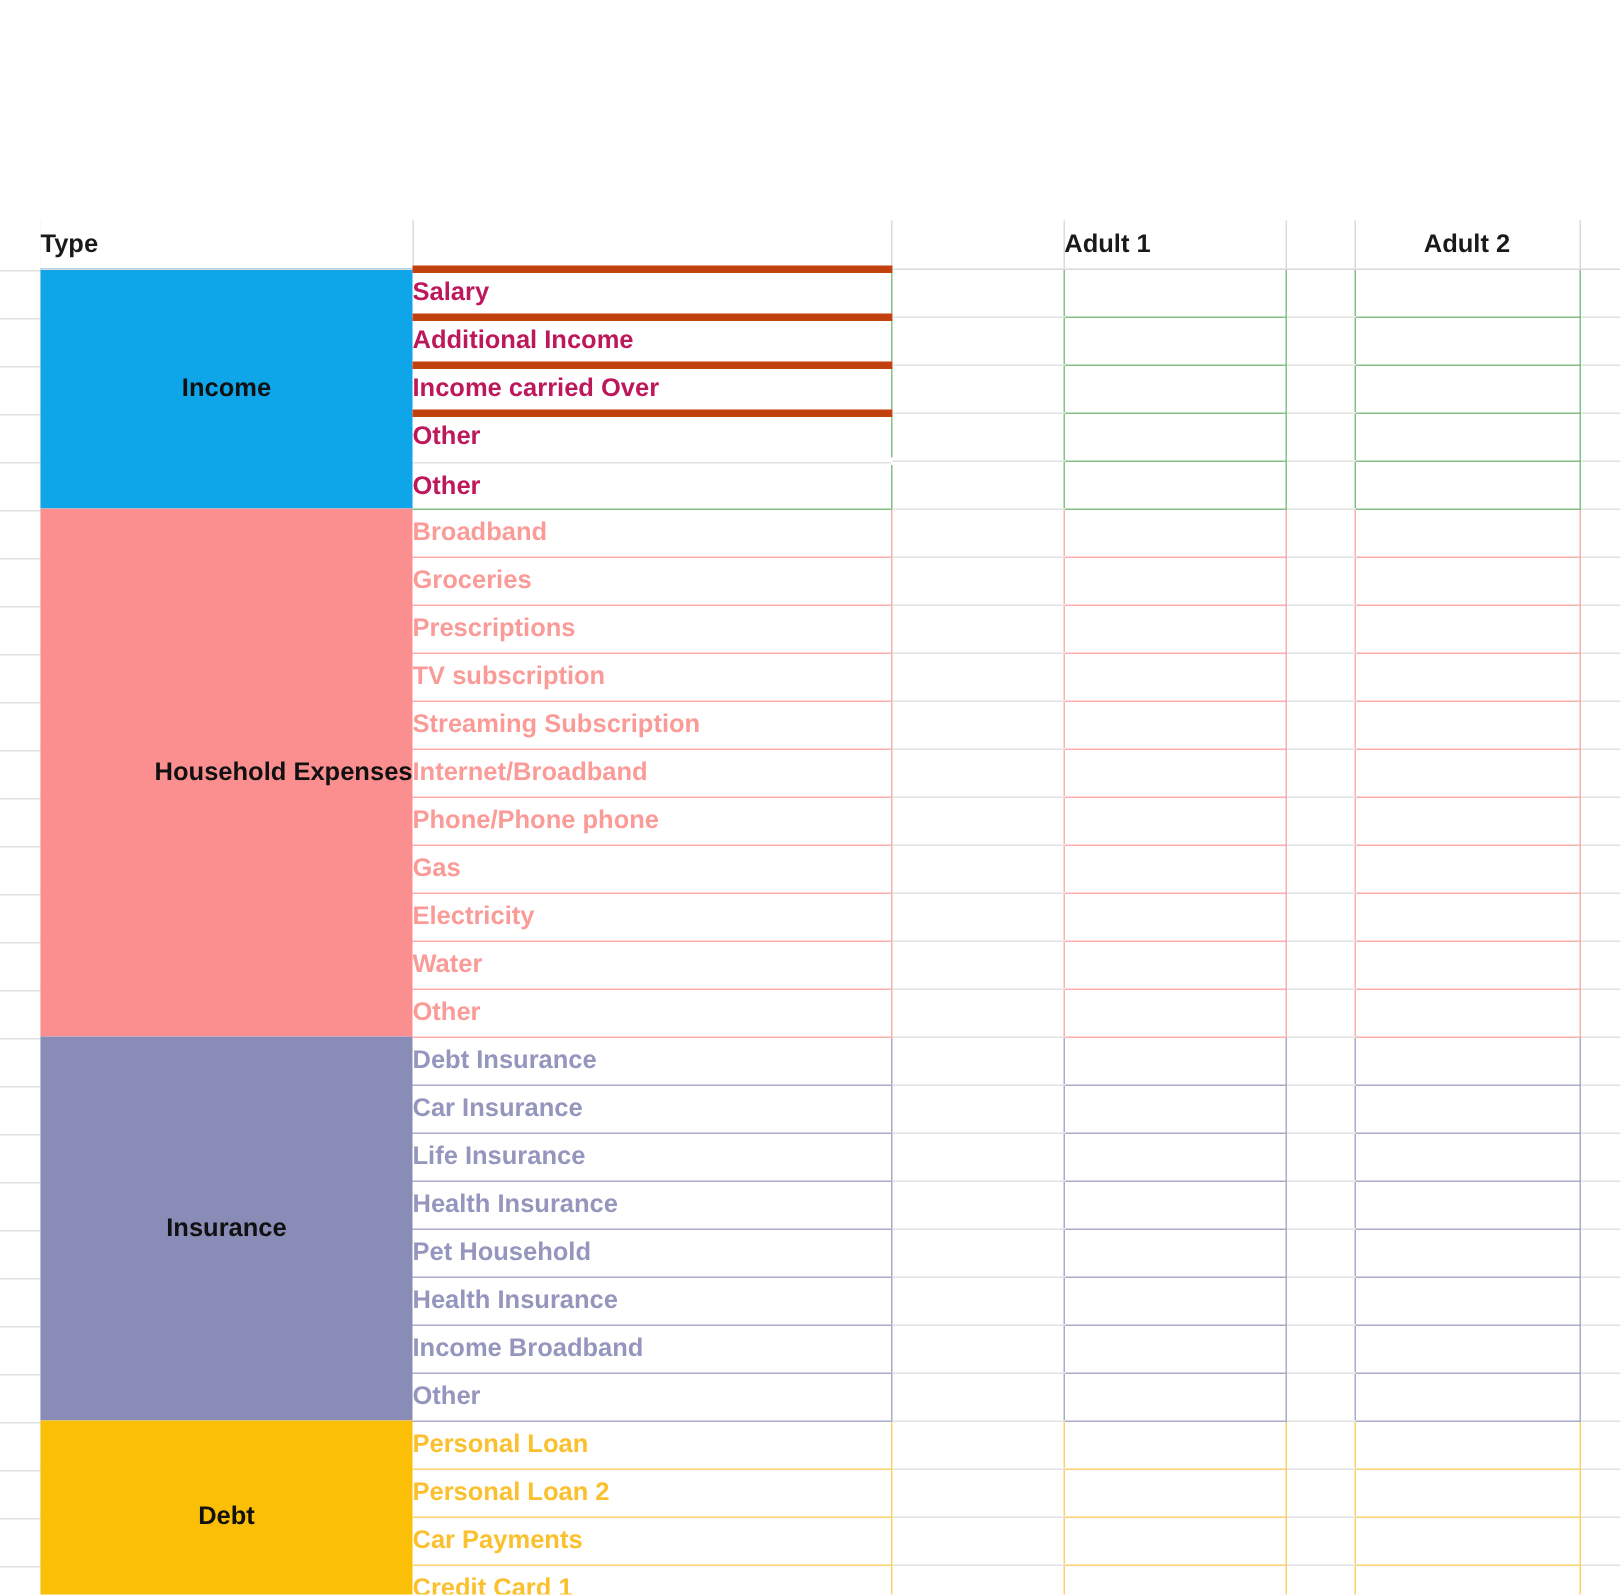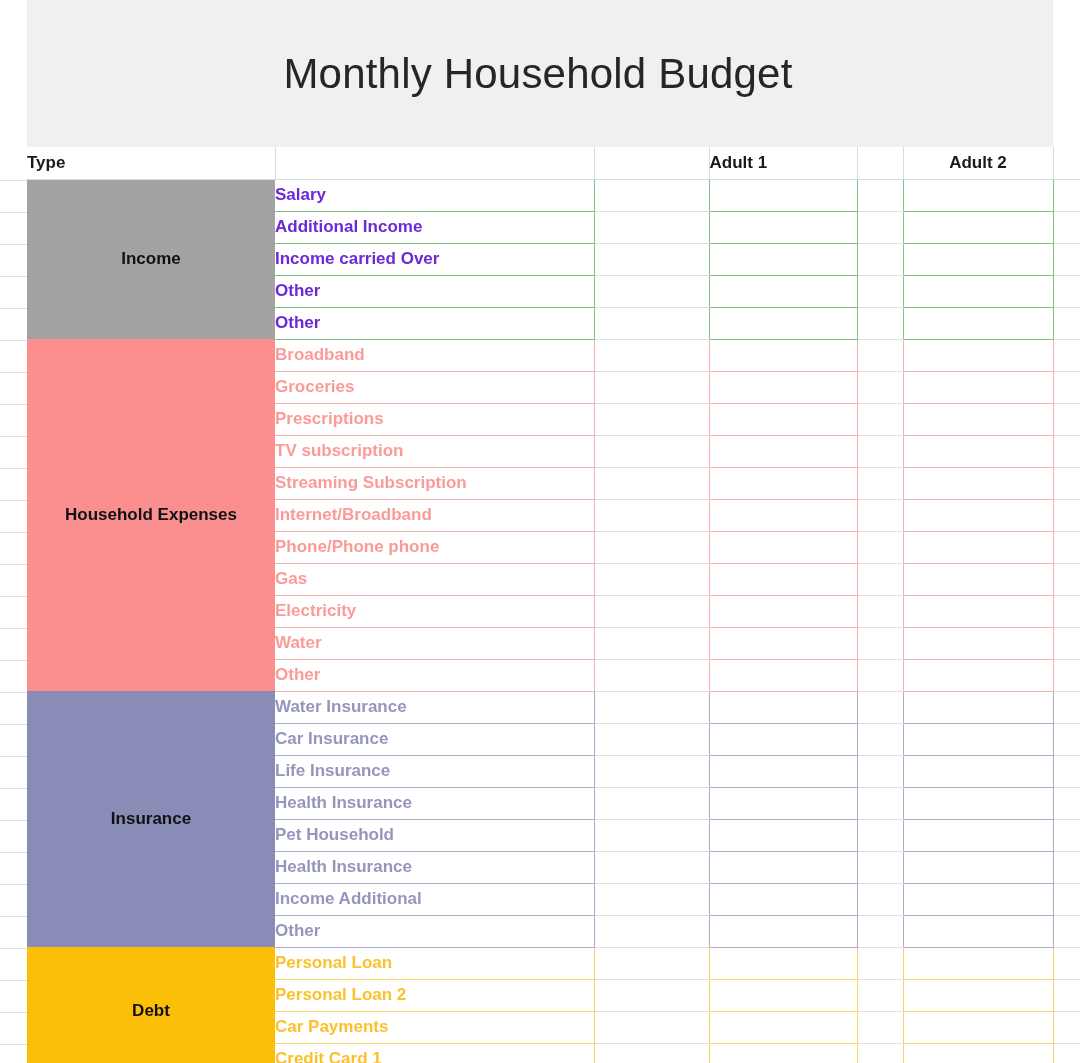--- a/index.html
+++ b/index.html
@@ -124,22 +124,22 @@
   }
   .hdr-tail { }
 
   
   td.cat {
     text-align: center;
     font-weight: bold;
     font-size: 17px;
     color: #111111;
   }
-  td.cat.income    { background: #a3a3a3; }
-  td.cat.household { background: #fb8f90; }
+  td.cat.income    { background: #0ea5e9; }
+  td.cat.household { background: #fb8f90; text-align: right; }
   td.cat.insurance { background: #8a8cb8; }
   td.cat.debt      { background: #fbbf08; }
 
   
   td.item {
     padding-left: 10px;
     font-weight: bold;
     font-size: 17.5px;
     white-space: nowrap;
     overflow: hidden;
@@ -150,21 +150,21 @@
   td.gap {
     background: #ffffff;
     border-bottom: 1px solid #e2e2e2;
   }
   td.tail {
     background: #ffffff;
     border-bottom: 1px solid #e2e2e2;
   }
 
   
-  .sec-income    td.item { color: #6d28d9; border-top: 1px solid #c2410c; border-bottom: 1px solid #83c183; border-right: 1px solid #83c183; }
+  .sec-income    td.item { color: #be185d; border-top: 5px solid #c2410c; border-bottom: 1px solid #83c183; border-right: 1px solid #83c183; }
   .sec-income    td.amt  { border-top: 1px solid #83c183; border-bottom: 1px solid #83c183; border-left: 1px solid #83c183; border-right: 1px solid #83c183; }
 
   .sec-household td.item { color: #fa9b98; border-top: 1px solid #f8b0ae; border-bottom: 1px solid #f8b0ae; border-right: 1px solid #f8b0ae; }
   .sec-household td.amt  { border-top: 1px solid #f8b0ae; border-bottom: 1px solid #f8b0ae; border-left: 1px solid #f8b0ae; border-right: 1px solid #f8b0ae; }
 
   .sec-insurance td.item { color: #9496bd; border-top: 1px solid #a9abc9; border-bottom: 1px solid #a9abc9; border-right: 1px solid #a9abc9; }
   .sec-insurance td.amt  { border-top: 1px solid #a9abc9; border-bottom: 1px solid #a9abc9; border-left: 1px solid #a9abc9; border-right: 1px solid #a9abc9; }
 
   .sec-debt      td.item { color: #fbc02d; border-top: 1px solid #fbd26a; border-bottom: 1px solid #fbd26a; border-right: 1px solid #fbd26a; }
   .sec-debt      td.amt  { border-top: 1px solid #fbd26a; border-bottom: 1px solid #fbd26a; border-left: 1px solid #fbd26a; border-right: 1px solid #fbd26a; }
@@ -203,23 +203,20 @@
       <div class="gutter-line" style="top: 737px;"></div>
       <div class="gutter-line" style="top: 769px;"></div>
       <div class="gutter-line" style="top: 801px;"></div>
       <div class="gutter-line" style="top: 833px;"></div>
       <div class="gutter-line" style="top: 865px;"></div>
       <div class="gutter-line" style="top: 897px;"></div>
       <div class="gutter-vline" style="left: 27px;"></div>
       <div class="gutter-vline" style="left: 1053px;"></div>
     </div>
 
-  <div class="title-band">
-    <div class="title-text">Monthly Household Budget</div>
-  </div>
 
   <table class="budget" id="budget-table">
     <colgroup>
       <col class="c-type">
         <col class="c-item">
         <col class="c-gap1">
       <col class="c-a1">
         <col class="c-gap2">
         <col class="c-a2">
         <col class="c-tail">
@@ -359,21 +356,21 @@
         <tr class="sec-household">
           <td class="item">Other</td>
           <td class="gap"></td>
           <td class="amt"></td>
           <td class="gap"></td>
           <td class="amt"></td>
           <td class="tail"></td>
         </tr>
         <tr class="sec-insurance">
           <td class="cat insurance" rowspan="8">Insurance</td>
-          <td class="item">Water Insurance</td>
+          <td class="item">Debt Insurance</td>
           <td class="gap"></td>
           <td class="amt"></td>
           <td class="gap"></td>
           <td class="amt"></td>
           <td class="tail"></td>
         </tr>
         <tr class="sec-insurance">
           <td class="item">Car Insurance</td>
           <td class="gap"></td>
           <td class="amt"></td>
@@ -407,21 +404,21 @@
         </tr>
         <tr class="sec-insurance">
           <td class="item">Health Insurance</td>
           <td class="gap"></td>
           <td class="amt"></td>
           <td class="gap"></td>
           <td class="amt"></td>
           <td class="tail"></td>
         </tr>
         <tr class="sec-insurance">
-          <td class="item">Income Additional</td>
+          <td class="item">Income Broadband</td>
           <td class="gap"></td>
           <td class="amt"></td>
           <td class="gap"></td>
           <td class="amt"></td>
           <td class="tail"></td>
         </tr>
         <tr class="sec-insurance">
           <td class="item">Other</td>
           <td class="gap"></td>
           <td class="amt"></td>

